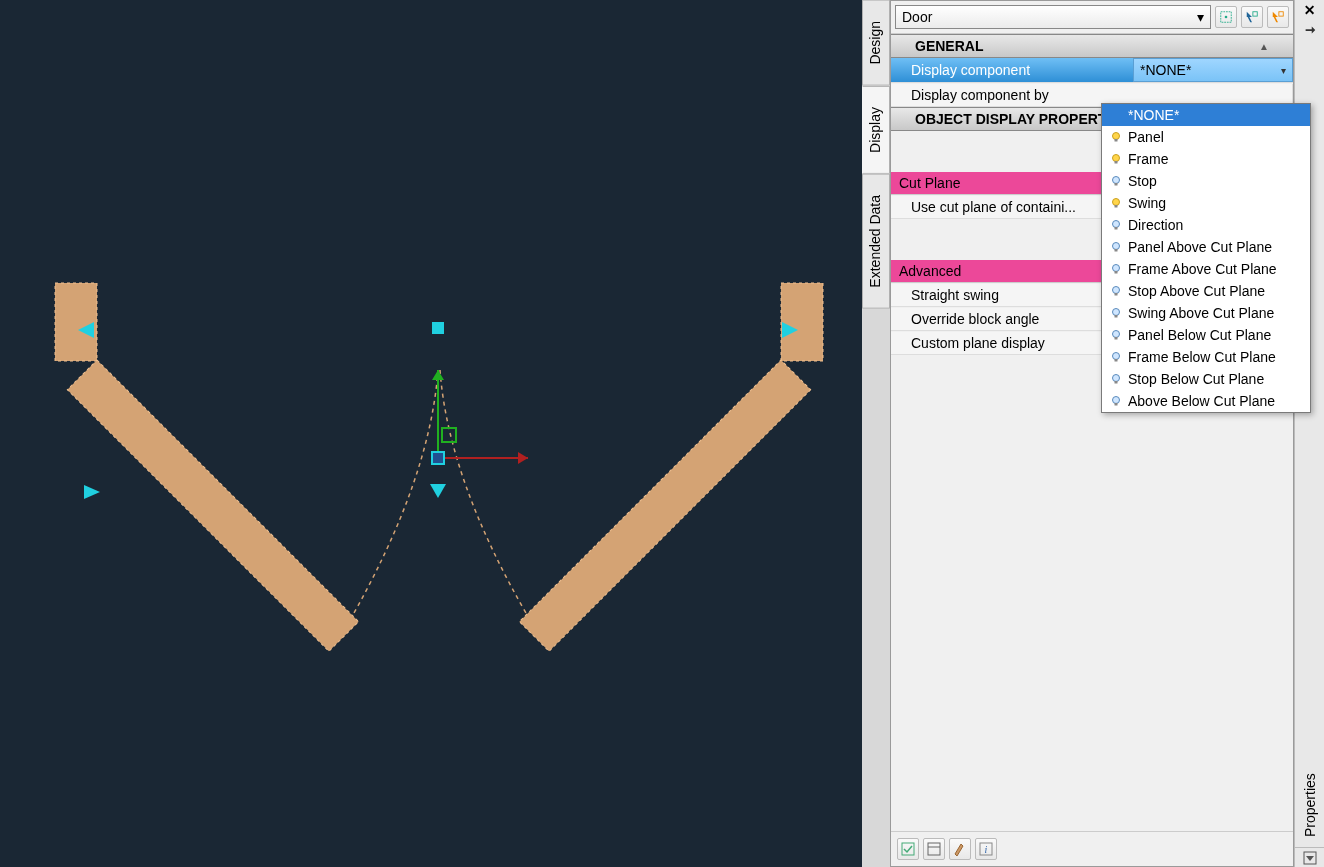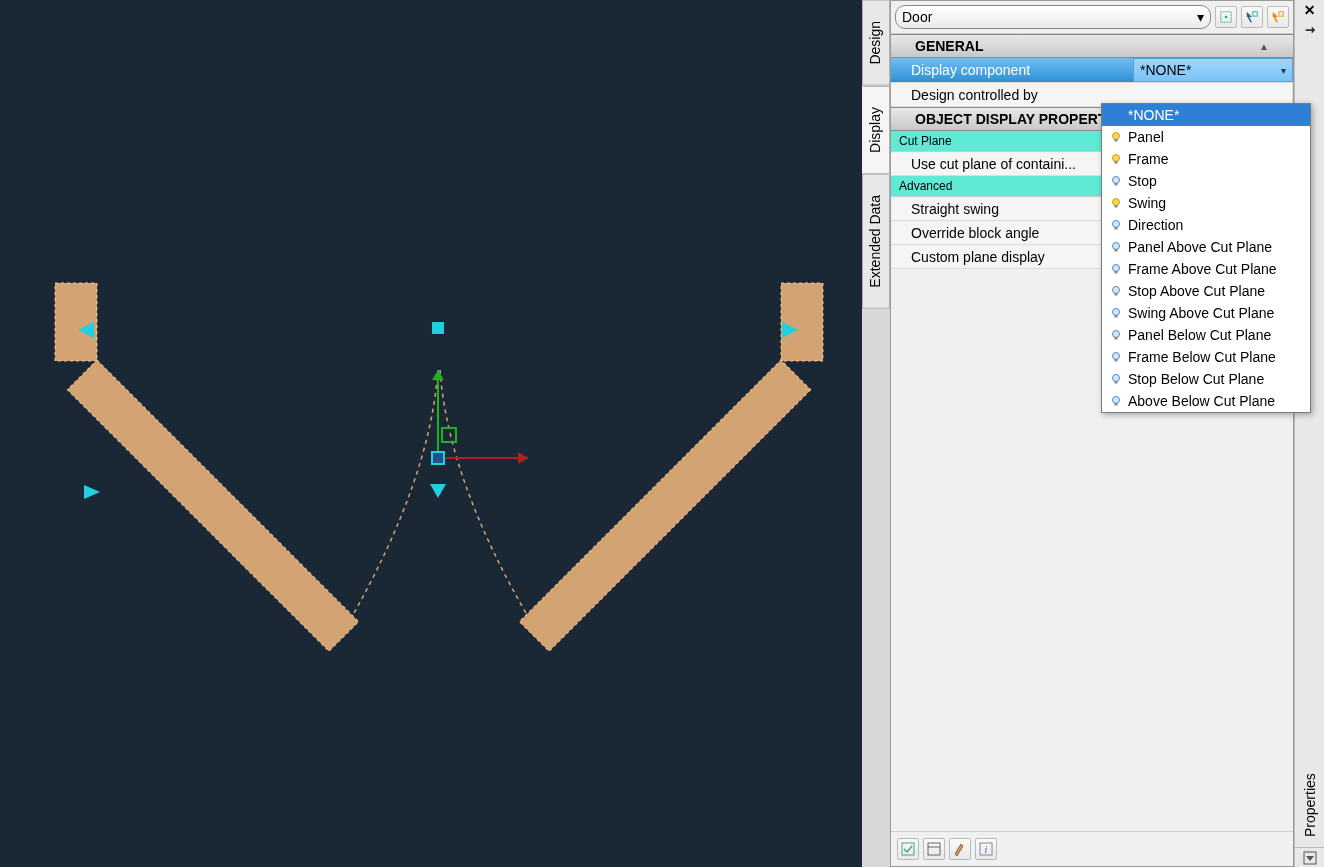--- a/index.html
+++ b/index.html
@@ -70,21 +70,21 @@
     align-items: center;
     padding: 4px;
     gap: 4px;
     border-bottom: 1px solid #ccc;
   }
   .obj-select {
     flex: 1;
     height: 24px;
     background: linear-gradient(#fff,#ebebeb);
     border: 1px solid #888;
-    border-radius: 10px;
+    border-radius: 0;
     display: flex;
     align-items: center;
     padding: 0 6px;
     font-size: 14px;
     cursor: pointer;
     justify-content: space-between;
   }
   .tool-btn {
     width: 22px; height: 22px;
     border: 1px solid transparent;
@@ -155,24 +155,25 @@
     font-size:10px;
     color:#333;
   }
   .prop-row.highlight .prop-value {
     background: linear-gradient(#9fd6ff,#7ac3f7);
     border:1px solid #5a9fd4;
     color:#000;
   }
 
   .sub-header {
-    background: #5eead4;
+    background: #ec4899;
     padding: 3px 8px;
-    font-size:12px;
+    font-size:14px;
     border-bottom:1px solid #ccc;
+    margin-top:41px;
   }
 
   
   .dropdown-popup {
     position:absolute;
     top: 102px;
     left: 210px;
     width: 210px;
     background:#fff;
     border:1px solid #7a7a7a;
@@ -335,21 +336,21 @@
     </div>
     <div class="prop-list">
       <div class="prop-row highlight indent">
         <div class="prop-label">Display component</div>
         <div class="prop-value">
           <span>*NONE*</span>
           <span class="arrow">▾</span>
         </div>
       </div>
       <div class="prop-row indent">
-        <div class="prop-label">Design controlled by</div>
+        <div class="prop-label">Display component by</div>
       </div>
     </div>
 
     <div class="section-header">
       <span>OBJECT DISPLAY PROPERTIES</span>
     </div>
     <div class="sub-header">Cut Plane</div>
     <div class="prop-row indent">
       <div class="prop-label">Use cut plane of containi...</div>
     </div>

